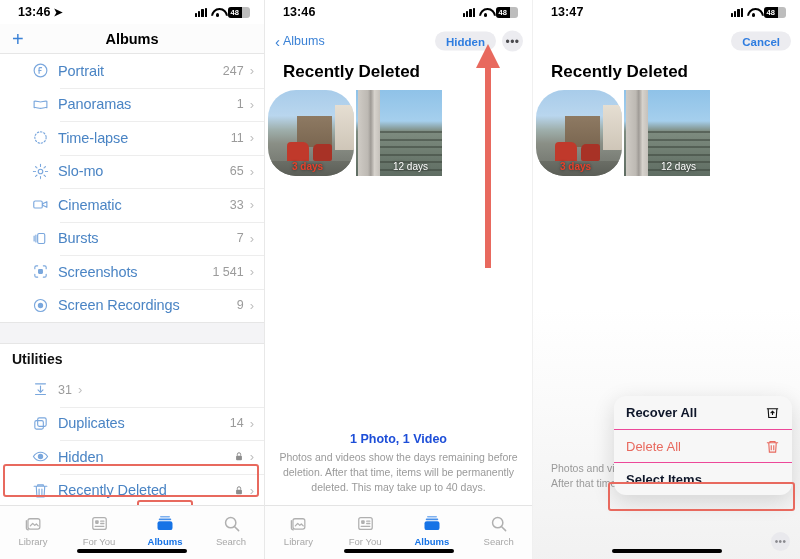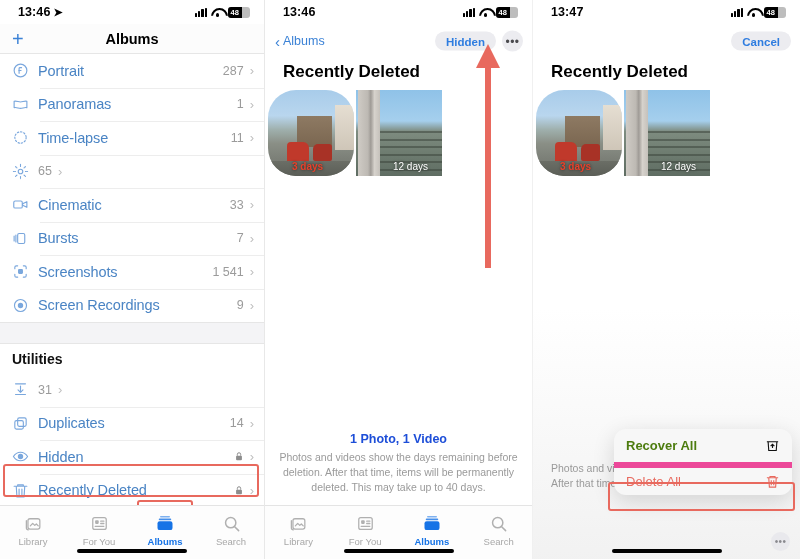--- a/index.html
+++ b/index.html
@@ -59,21 +59,21 @@
     height: 30px; display:flex; align-items:center; justify-content:center;
     position: relative; background:#fcfcfc; border-bottom: 1px solid #e6e6e6;
   }
   .nav-title { font-size: 14.5px; font-weight: bold; color:#000; }
   .nav-plus {
     position:absolute; left: 12px; top:50%; transform: translateY(-50%);
     font-size: 20px; color:#3b82d6; font-weight: 300; line-height: 1;
   }
 
   
-  .list { background:#fff; }
+  .list { background:#fff;margin-left:20px; }
   .row {
     display:flex; align-items:center; height: 33.5px;
     padding: 0 10px 0 12px; position: relative;
   }
   .row + .row::before {
     content:""; position:absolute; left:40px; right:0; top:0; height:1px; background:#ededed;
   }
   .row .ico { width: 26px; flex: 0 0 26px; display:flex; align-items:center; color:#7aa7dd; }
   .row .ico svg { display:block; }
   .row .label {
@@ -176,23 +176,23 @@
     background: linear-gradient(to bottom, rgba(255,255,255,0) 55%, rgba(246,246,246,.75) 78%, rgba(240,240,240,.9) 100%);
     pointer-events:none;
   }
   .ctxmenu {
     position:absolute; right: 8px; bottom: 64px; width: 178px;
     background:#f7f7f7; border-radius: 12px; overflow:hidden;
     box-shadow: 0 6px 22px rgba(0,0,0,.14);
   }
   .ctxitem {
     height: 33px; display:flex; align-items:center; justify-content:space-between;
-    padding: 0 12px; font-size: 13px; color:#4d7c0f; font-weight:bold;
-  }
-  .ctxitem + .ctxitem { border-top: 6px solid #ec4899; }
+    padding: 0 12px; font-size: 13px; color:#0f172a; font-weight:bold;
+  }
+  .ctxitem + .ctxitem { border-top: 1px solid #ec4899; }
   .ctxitem.danger { color:#e8695e; font-weight:normal; }
   .ctxitem .ci { display:flex; align-items:center; color:#111; }
   .ctxitem.danger .ci { color:#e8695e; }
   .ctx-dots {
     position:absolute; right: 10px; bottom: 8px;
     width: 19px; height:19px; border-radius:50%; background:#e9e9ed;
     display:flex; align-items:center; justify-content:center;
     color:#8a8a8f; font-size: 10px; letter-spacing:.3px;
   }
 </style>
@@ -230,21 +230,21 @@
 
     <div class="list" id="media-types-list">
         <div class="row">
           <span class="ico">
             <svg width="17" height="17" viewBox="0 0 24 24" fill="none" stroke="currentColor" stroke-width="1.6" stroke-linecap="round" stroke-linejoin="round">
               <circle cx="12" cy="12" r="9"></circle>
               <path d="M13.5 8h-2.2c-.9 0-1.3.5-1.3 1.3V16M9.4 12h3.4"></path>
             </svg>
           </span>
           <span class="label">Portrait</span>
-          <span class="count">287</span>
+          <span class="count">247</span>
           <span class="chev">›</span>
         </div>
         <div class="row">
           <span class="ico">
             <svg width="17" height="17" viewBox="0 0 24 24" fill="none" stroke="currentColor" stroke-width="1.6" stroke-linecap="round" stroke-linejoin="round">
               <path d="M3 7.5c3-1 6 1 9 1s6-2 9-1v9c-3-1-6 1-9 1s-6-2-9-1z"></path>
             </svg>
           </span>
           <span class="label">Panoramas</span>
           <span class="count">1</span>
@@ -260,20 +260,21 @@
           <span class="count">11</span>
           <span class="chev">›</span>
         </div>
         <div class="row">
           <span class="ico">
             <svg width="17" height="17" viewBox="0 0 24 24" fill="none" stroke="currentColor" stroke-width="1.6" stroke-linecap="round" stroke-linejoin="round">
               <circle cx="12" cy="12" r="3.2"></circle>
               <path d="M12 2v3M12 19v3M2 12h3M19 12h3M5 5l2 2M17 17l2 2M19 5l-2 2M7 17l-2 2" stroke-dasharray="1.4 1.4"></path>
             </svg>
           </span>
+          <span class="label">Slo-mo</span>
           <span class="count">65</span>
           <span class="chev">›</span>
         </div>
         <div class="row">
           <span class="ico">
             <svg width="17" height="17" viewBox="0 0 24 24" fill="none" stroke="currentColor" stroke-width="1.6" stroke-linecap="round" stroke-linejoin="round">
               <rect x="2.5" y="7" width="12" height="10" rx="2"></rect>
               <path d="M15 11l6-3v8l-6-3z"></path>
             </svg>
           </span>
@@ -600,20 +601,23 @@
       </div>
       <div class="ctxitem danger">
         <span>Delete All</span>
         <span class="ci">
           <svg width="15" height="15" viewBox="0 0 24 24" fill="none" stroke="currentColor" stroke-width="1.8">
             <path d="M3 6h18M8 6V4h8v2M6 6l1 15h10l1-15"></path>
               <path d="M10 10v8M14 10v8"></path>
           </svg>
         </span>
       </div>
+      <div class="ctxitem">
+        <span>Select Items</span>
+      </div>
     </div>
 
     <div class="ctx-dots">•••</div>
 
     <div class="redbox" style="left:75px; top:482px; width:187px; height:29px;"></div>
 
     <div class="home-indicator"></div>
   </div>
 
 </div>

